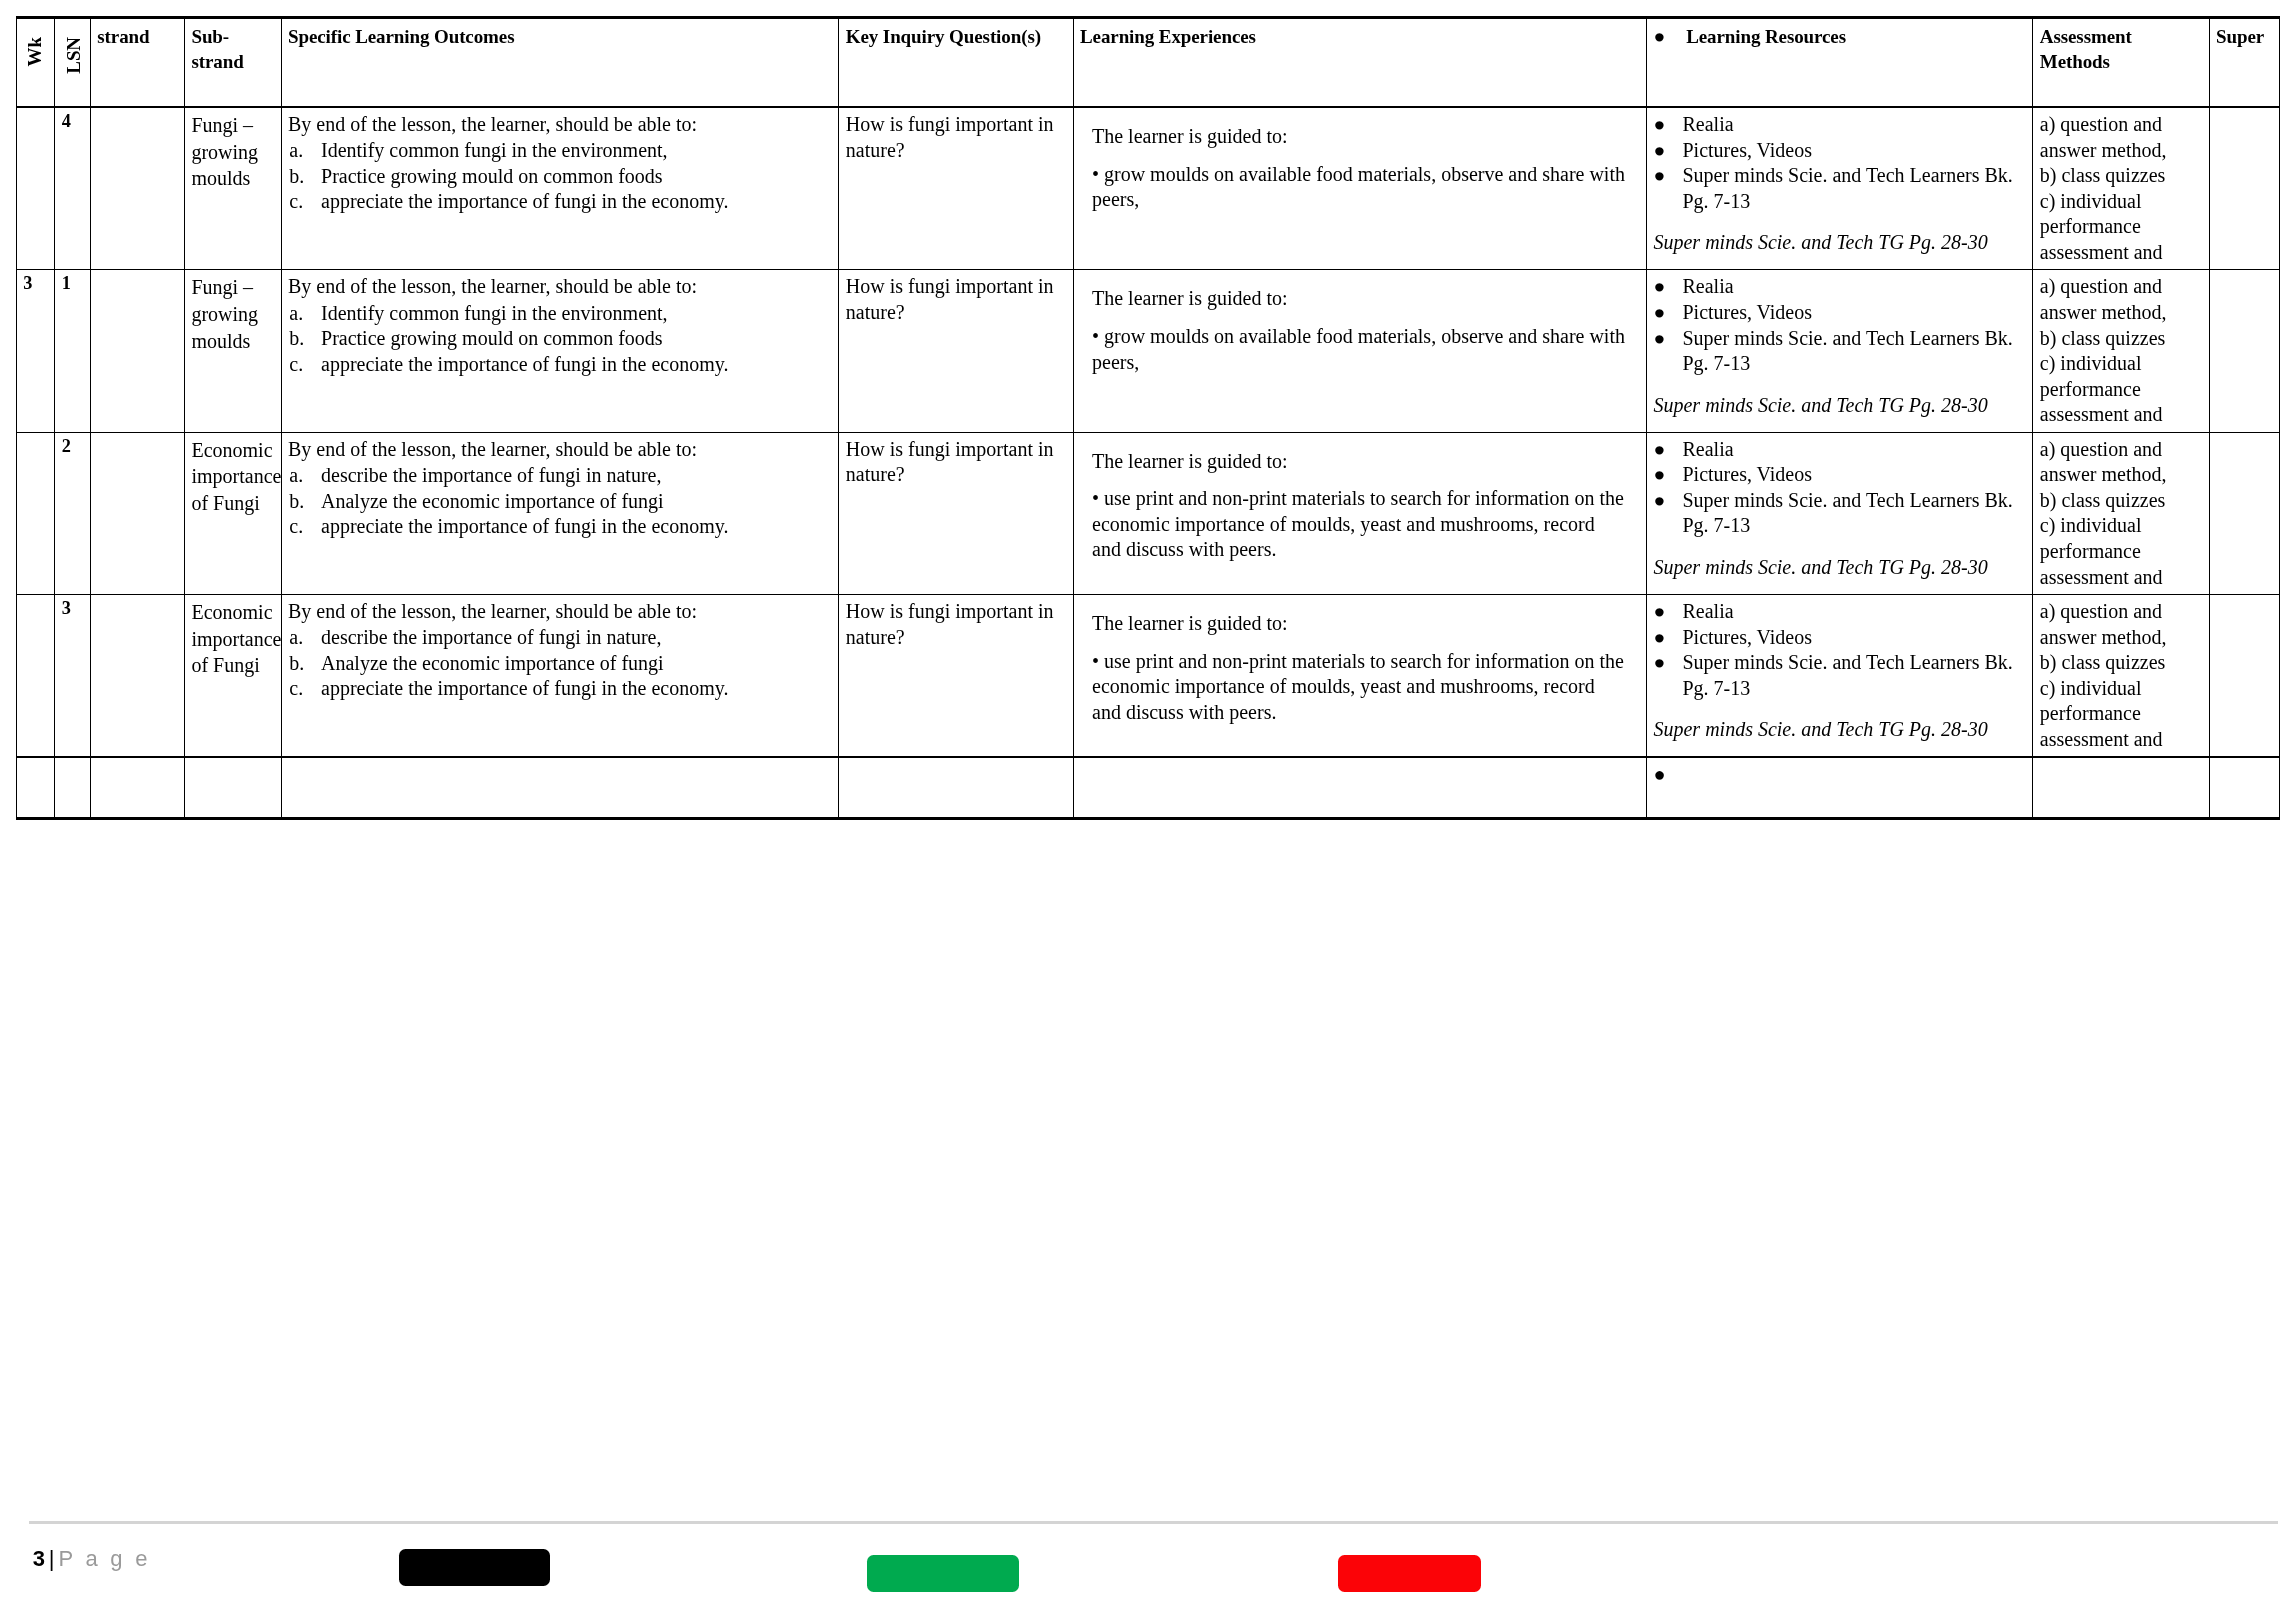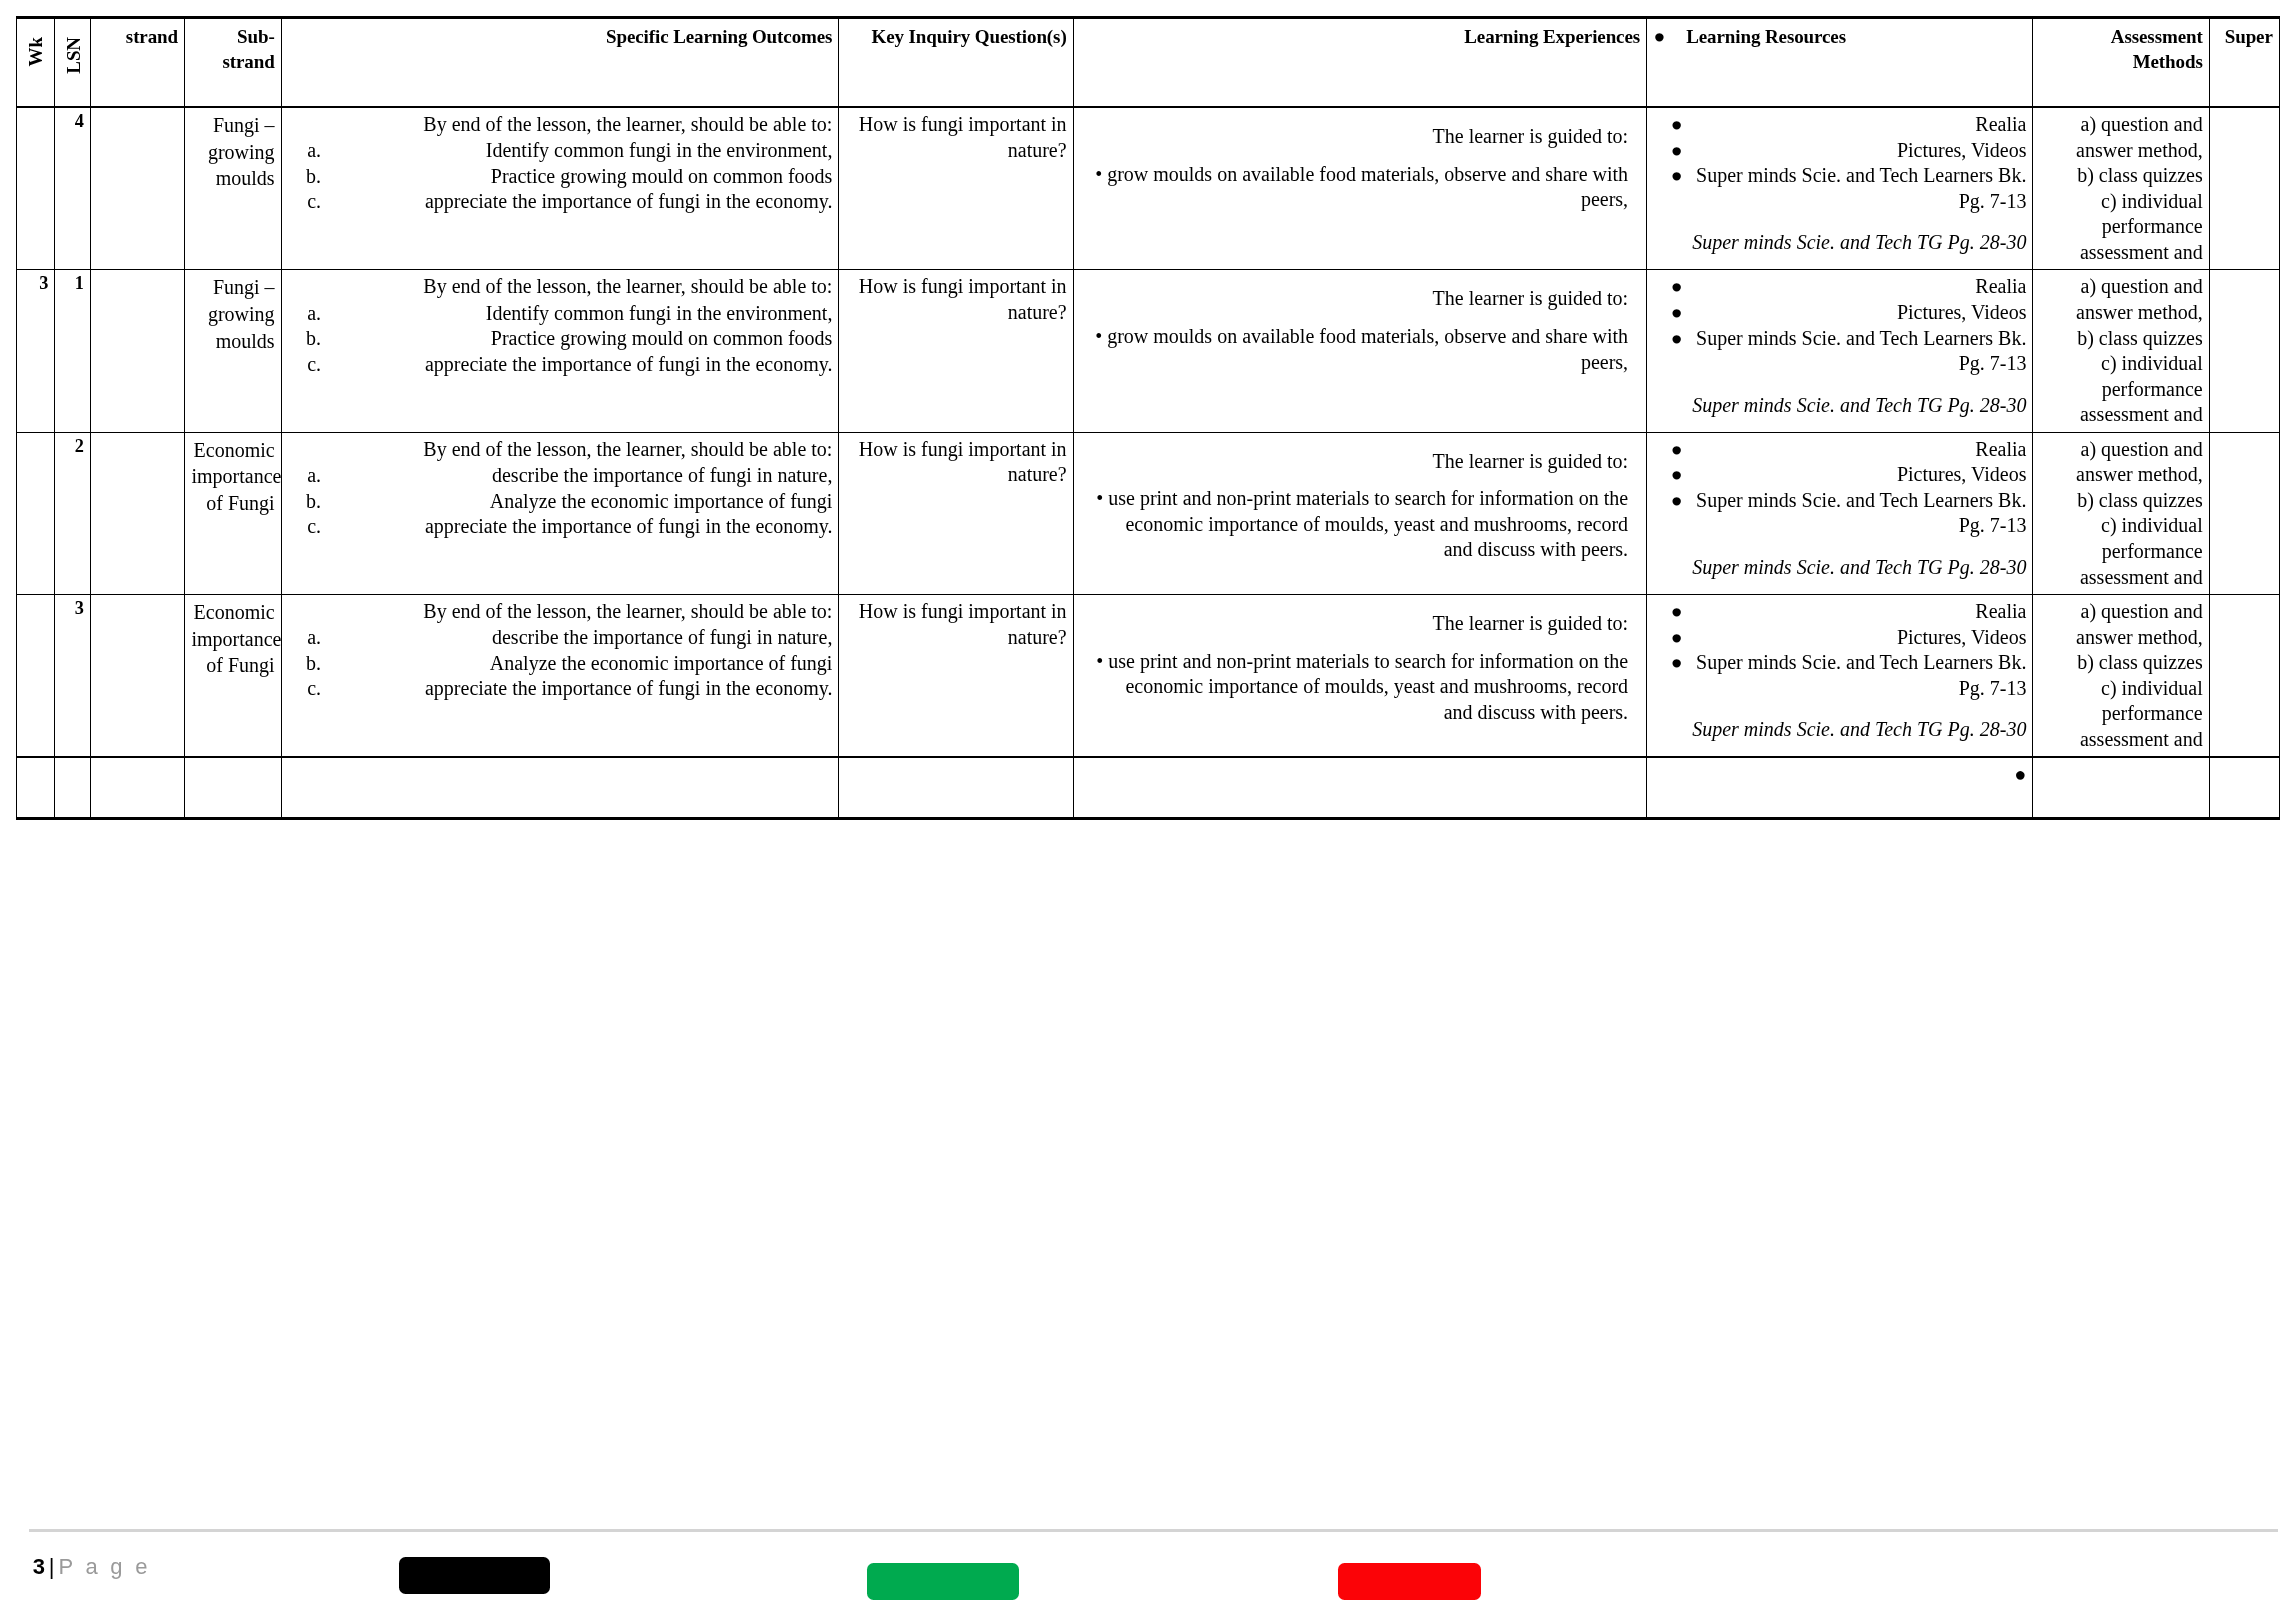--- a/index.html
+++ b/index.html
@@ -28,21 +28,21 @@
     width: 2264px;
     table-layout: fixed;
     font-size: 20px;
     line-height: 1.28;
   }
   table.scheme td, table.scheme th {
     border: 1.3px solid #000000;
     vertical-align: top;
     padding: 3.9px 5.9px 3.9px 6.5px;
     font-weight: normal;
-    text-align: right;
+    text-align: left;
   }
   table.scheme tr.header-row td {
     border-top: 3.3px solid #000000;
     border-bottom: 2px solid #000000;
     font-weight: bold;
     font-size: 19px;
     letter-spacing: -0.1px;
     height: 77px;
     padding-top: 6.5px;
   }
@@ -127,21 +127,21 @@
 
   .lex-line { margin: 12px; }
 
   .asm-line { margin: 0; }
 
   
   .footer {
     position: absolute;
     left: 15.7px;
     right: 17px;
-    bottom: 4px;
+    bottom: 12px;
     height: 116px;
   }
   .footer .rule {
     position: absolute;
     top: 26px;
     left: 13px;
     right: 0;
     height: 2.6px;
     background: #d4d4d4;
   }

